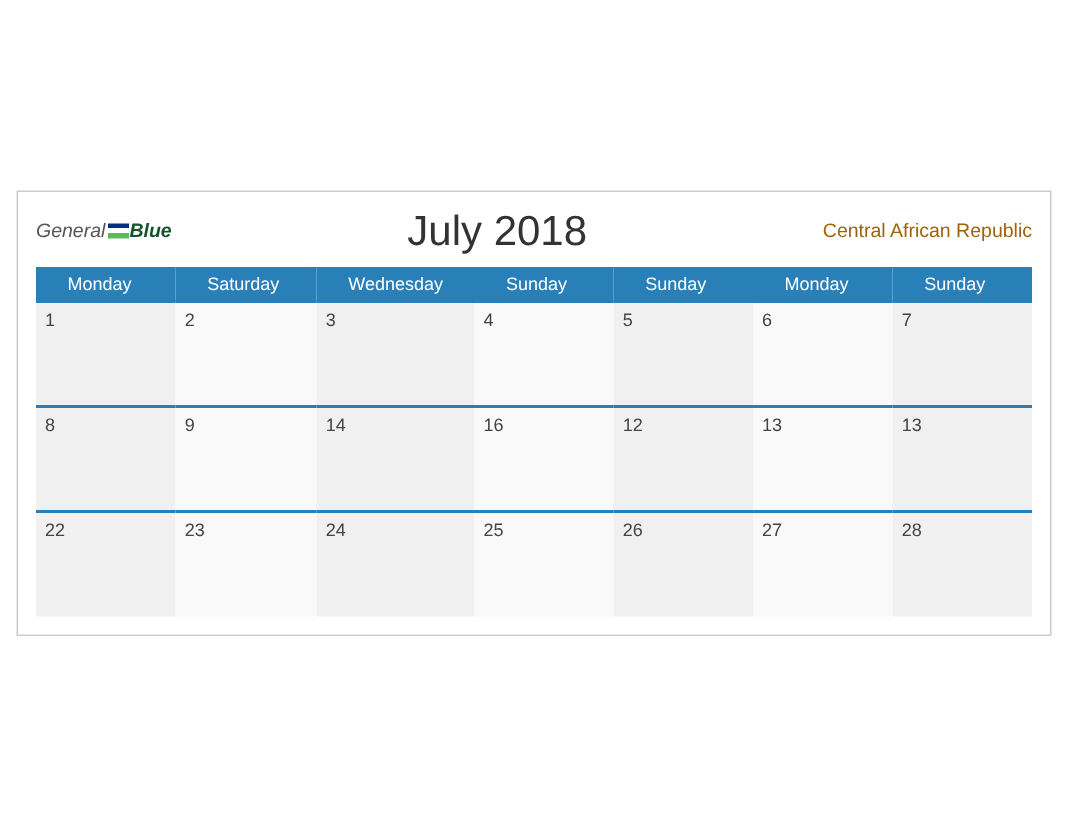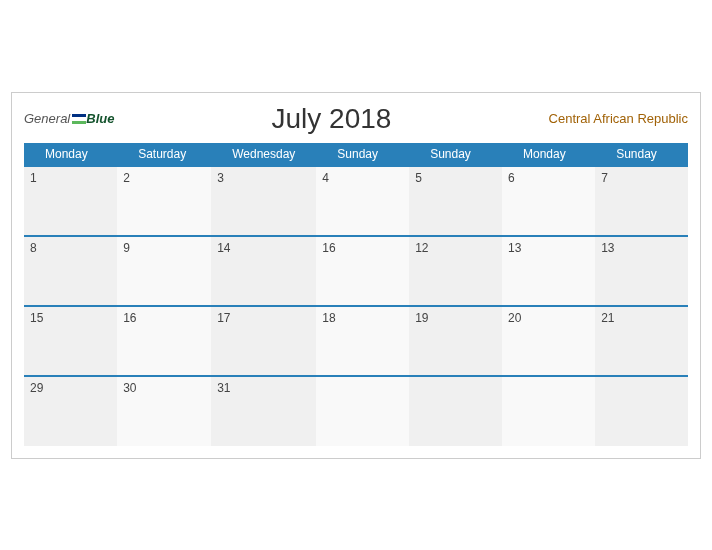--- a/index.html
+++ b/index.html
@@ -147,32 +147,23 @@
         <tr>
           <td><span class="day-num">8</span></td>
           <td><span class="day-num">9</span></td>
           <td><span class="day-num">14</span></td>
           <td><span class="day-num">16</span></td>
           <td><span class="day-num">12</span></td>
           <td><span class="day-num">13</span></td>
           <td><span class="day-num">13</span></td>
         </tr>
         <tr>
-          <td><span class="day-num">15</span></td>
-          <td><span class="day-num">16</span></td>
-          <td><span class="day-num">17</span></td>
-          <td><span class="day-num">18</span></td>
-          <td><span class="day-num">19</span></td>
-          <td><span class="day-num">20</span></td>
-          <td><span class="day-num">21</span></td>
-        </tr>
-        <tr>
-          <td><span class="day-num">29</span></td>
-          <td><span class="day-num">30</span></td>
-          <td><span class="day-num">31</span></td>
-          <td class="empty-cell"></td>
-          <td class="empty-cell"></td>
-          <td class="empty-cell"></td>
-          <td class="empty-cell"></td>
+          <td><span class="day-num">22</span></td>
+          <td><span class="day-num">23</span></td>
+          <td><span class="day-num">24</span></td>
+          <td><span class="day-num">25</span></td>
+          <td><span class="day-num">26</span></td>
+          <td><span class="day-num">27</span></td>
+          <td><span class="day-num">28</span></td>
         </tr>
       </tbody>
   </table>
 </div>
 
 </body></html>

